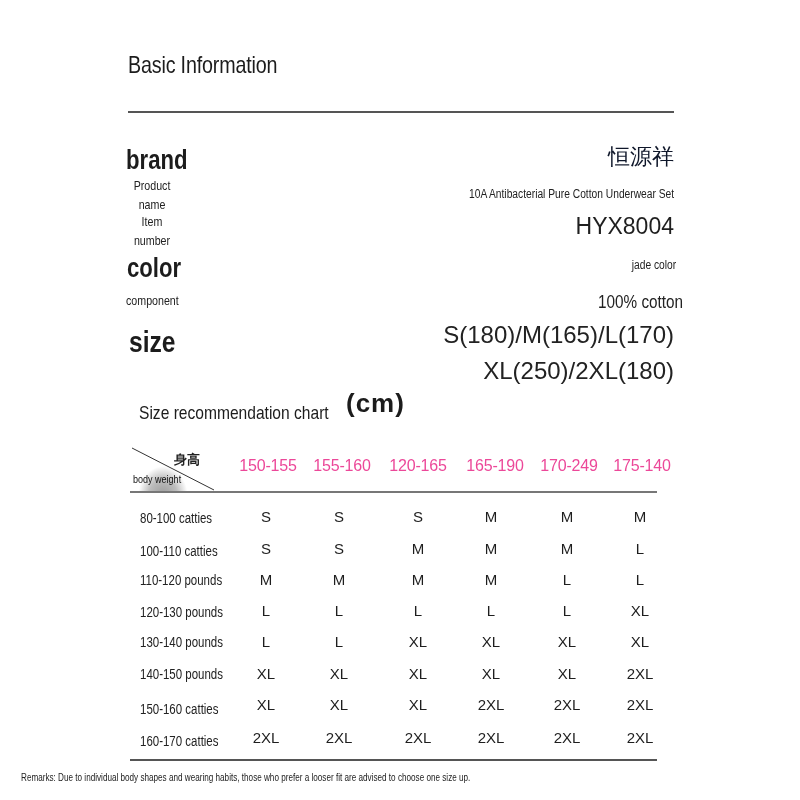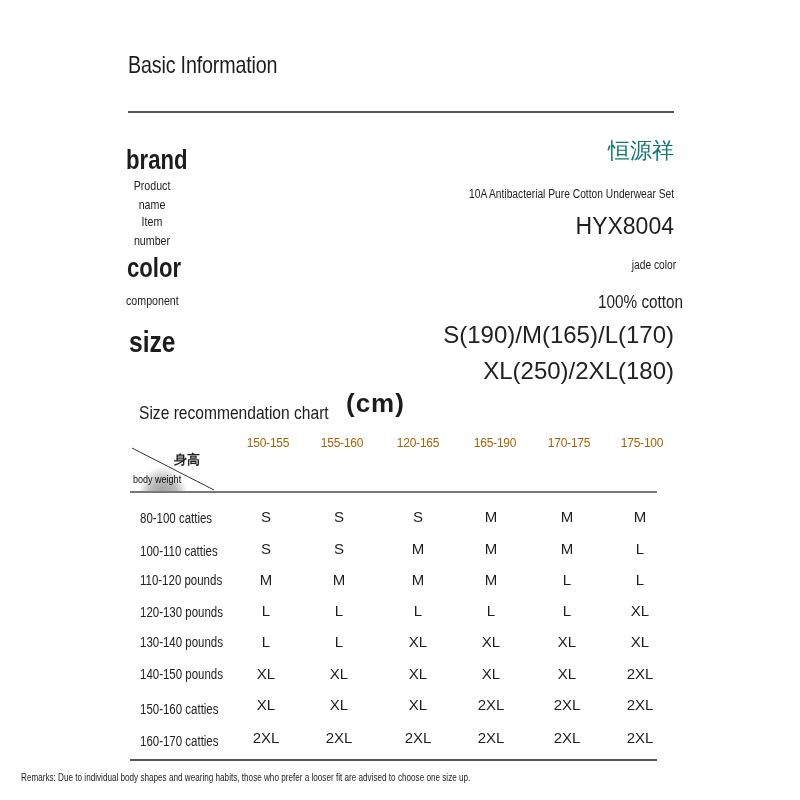--- a/index.html
+++ b/index.html
@@ -16,21 +16,21 @@
     .hr { position: absolute; height: 1.5px; background: #555555; }
     .lbl-big {
       font-size: 27px; color: #1c1c1c; font-weight: bold;
       transform: scaleX(0.82); transform-origin: left top;
     }
     .lbl-small {
       font-size: 13px; color: #222; text-align: center;
       transform: scaleX(0.82);
     }
     .val-right { text-align: right; transform-origin: right top; }
-    .brand-val { right: 126px; top: 136px; font-size: 22px; color: #0f766e; }
+    .brand-val { right: 126px; top: 142px; font-size: 22px; color: #0f172a; }
     .prod-val { right: 126px; top: 187px; font-size: 12.5px; color: #222; transform: scaleX(0.82); }
     .item-val { right: 126px; top: 213px; font-size: 23px; color: #1f1f1f; }
     .color-val { right: 124px; top: 258px; font-size: 12.5px; color: #222; transform: scaleX(0.82); }
     .comp-val { right: 117px; top: 292px; font-size: 18px; color: #222; transform: scaleX(0.85); }
     .size-val1 { right: 126px; top: 321px; font-size: 24px; color: #222; }
     .size-val2 { right: 126px; top: 357px; font-size: 24px; color: #222; }
     .chart-title {
       left: 139px; top: 402px; font-size: 19px; color: #1c1c1c;
       transform: scaleX(0.82); transform-origin: left top;
     }
@@ -42,21 +42,21 @@
     .corner .shade {
       position: absolute; left: 8px; top: 20px; width: 50px; height: 30px;
       background: radial-gradient(ellipse at 50% 100%, #9a9a9a 0%, #bdbdbd 40%, rgba(255,255,255,0) 70%);
     }
     .corner svg { position: absolute; left: 0; top: 0; }
     .corner .h-cn { position: absolute; left: 44px; top: 5px; font-size: 13px; font-weight: bold; color: #222; }
     .corner .w-en {
       position: absolute; left: 3px; top: 27px; font-size: 11px; color: #111;
       transform: scaleX(0.82); transform-origin: left top;
     }
-    .col-head { position: absolute; top: 436px; font-size: 12px; color: #a16207; transform: translateX(-50%); letter-spacing: -0.2px; }
+    .col-head { position: absolute; top: 457px; font-size: 16px; color: #ec4899; transform: translateX(-50%); letter-spacing: -0.2px; }
     .row-lbl {
       position: absolute; left: 140px; font-size: 14px; color: #222;
       transform: scaleX(0.82); transform-origin: left top;
     }
     .cell { position: absolute; font-size: 15px; color: #1e1e1e; transform: translateX(-50%); }
     .remark {
       left: 21px; top: 771px; font-size: 11px; color: #222;
       transform: scaleX(0.74); transform-origin: left top;
     }
   </style>
@@ -73,41 +73,41 @@
 <div class="abs lbl-small" style="left:128px; top:233px; width:48px;">number</div>
 <div class="abs lbl-big" style="left:127px; top:253px;">color</div>
 <div class="abs lbl-small" style="left:126px; top:293px; transform-origin:left top; text-align:left;">component</div>
 <div class="abs lbl-big" style="left:129px; top:325px; font-size:30px;">size</div>
 
 <div class="abs val-right brand-val">恒源祥</div>
 <div class="abs val-right prod-val">10A Antibacterial Pure Cotton Underwear Set</div>
 <div class="abs val-right item-val">HYX8004</div>
 <div class="abs val-right color-val">jade color</div>
 <div class="abs val-right comp-val">100% cotton</div>
-<div class="abs val-right size-val1">S(190)/M(165)/L(170)</div>
+<div class="abs val-right size-val1">S(180)/M(165)/L(170)</div>
 <div class="abs val-right size-val2">XL(250)/2XL(180)</div>
 
 <div class="abs chart-title">Size recommendation chart</div>
 <div class="abs cm">(cm)</div>
 
 <div class="corner">
   <div class="shade"></div>
   <svg width="90" height="46">
     <line x1="2" y1="2" x2="84" y2="44" stroke="#333" stroke-width="1"></line>
   </svg>
   <span class="h-cn">身高</span>
   <span class="w-en">body weight</span>
 </div>
 
 <div class="col-head" style="left:268px;">150-155</div>
 <div class="col-head" style="left:342px;">155-160</div>
 <div class="col-head" style="left:418px;">120-165</div>
 <div class="col-head" style="left:495px;">165-190</div>
-<div class="col-head" style="left:569px;">170-175</div>
-<div class="col-head" style="left:642px;">175-100</div>
+<div class="col-head" style="left:569px;">170-249</div>
+<div class="col-head" style="left:642px;">175-140</div>
 
 <div class="hr" style="left:130px; top:491px; width:527px; background:#777;"></div>
 
 <div>
   <div class="row-lbl" style="top:510px;">80-100 catties</div>
   <div class="cell" style="left:266px; top:508px;">S</div>
   <div class="cell" style="left:339px; top:508px;">S</div>
   <div class="cell" style="left:418px; top:508px;">S</div>
   <div class="cell" style="left:491px; top:508px;">M</div>
   <div class="cell" style="left:567px; top:508px;">M</div>

